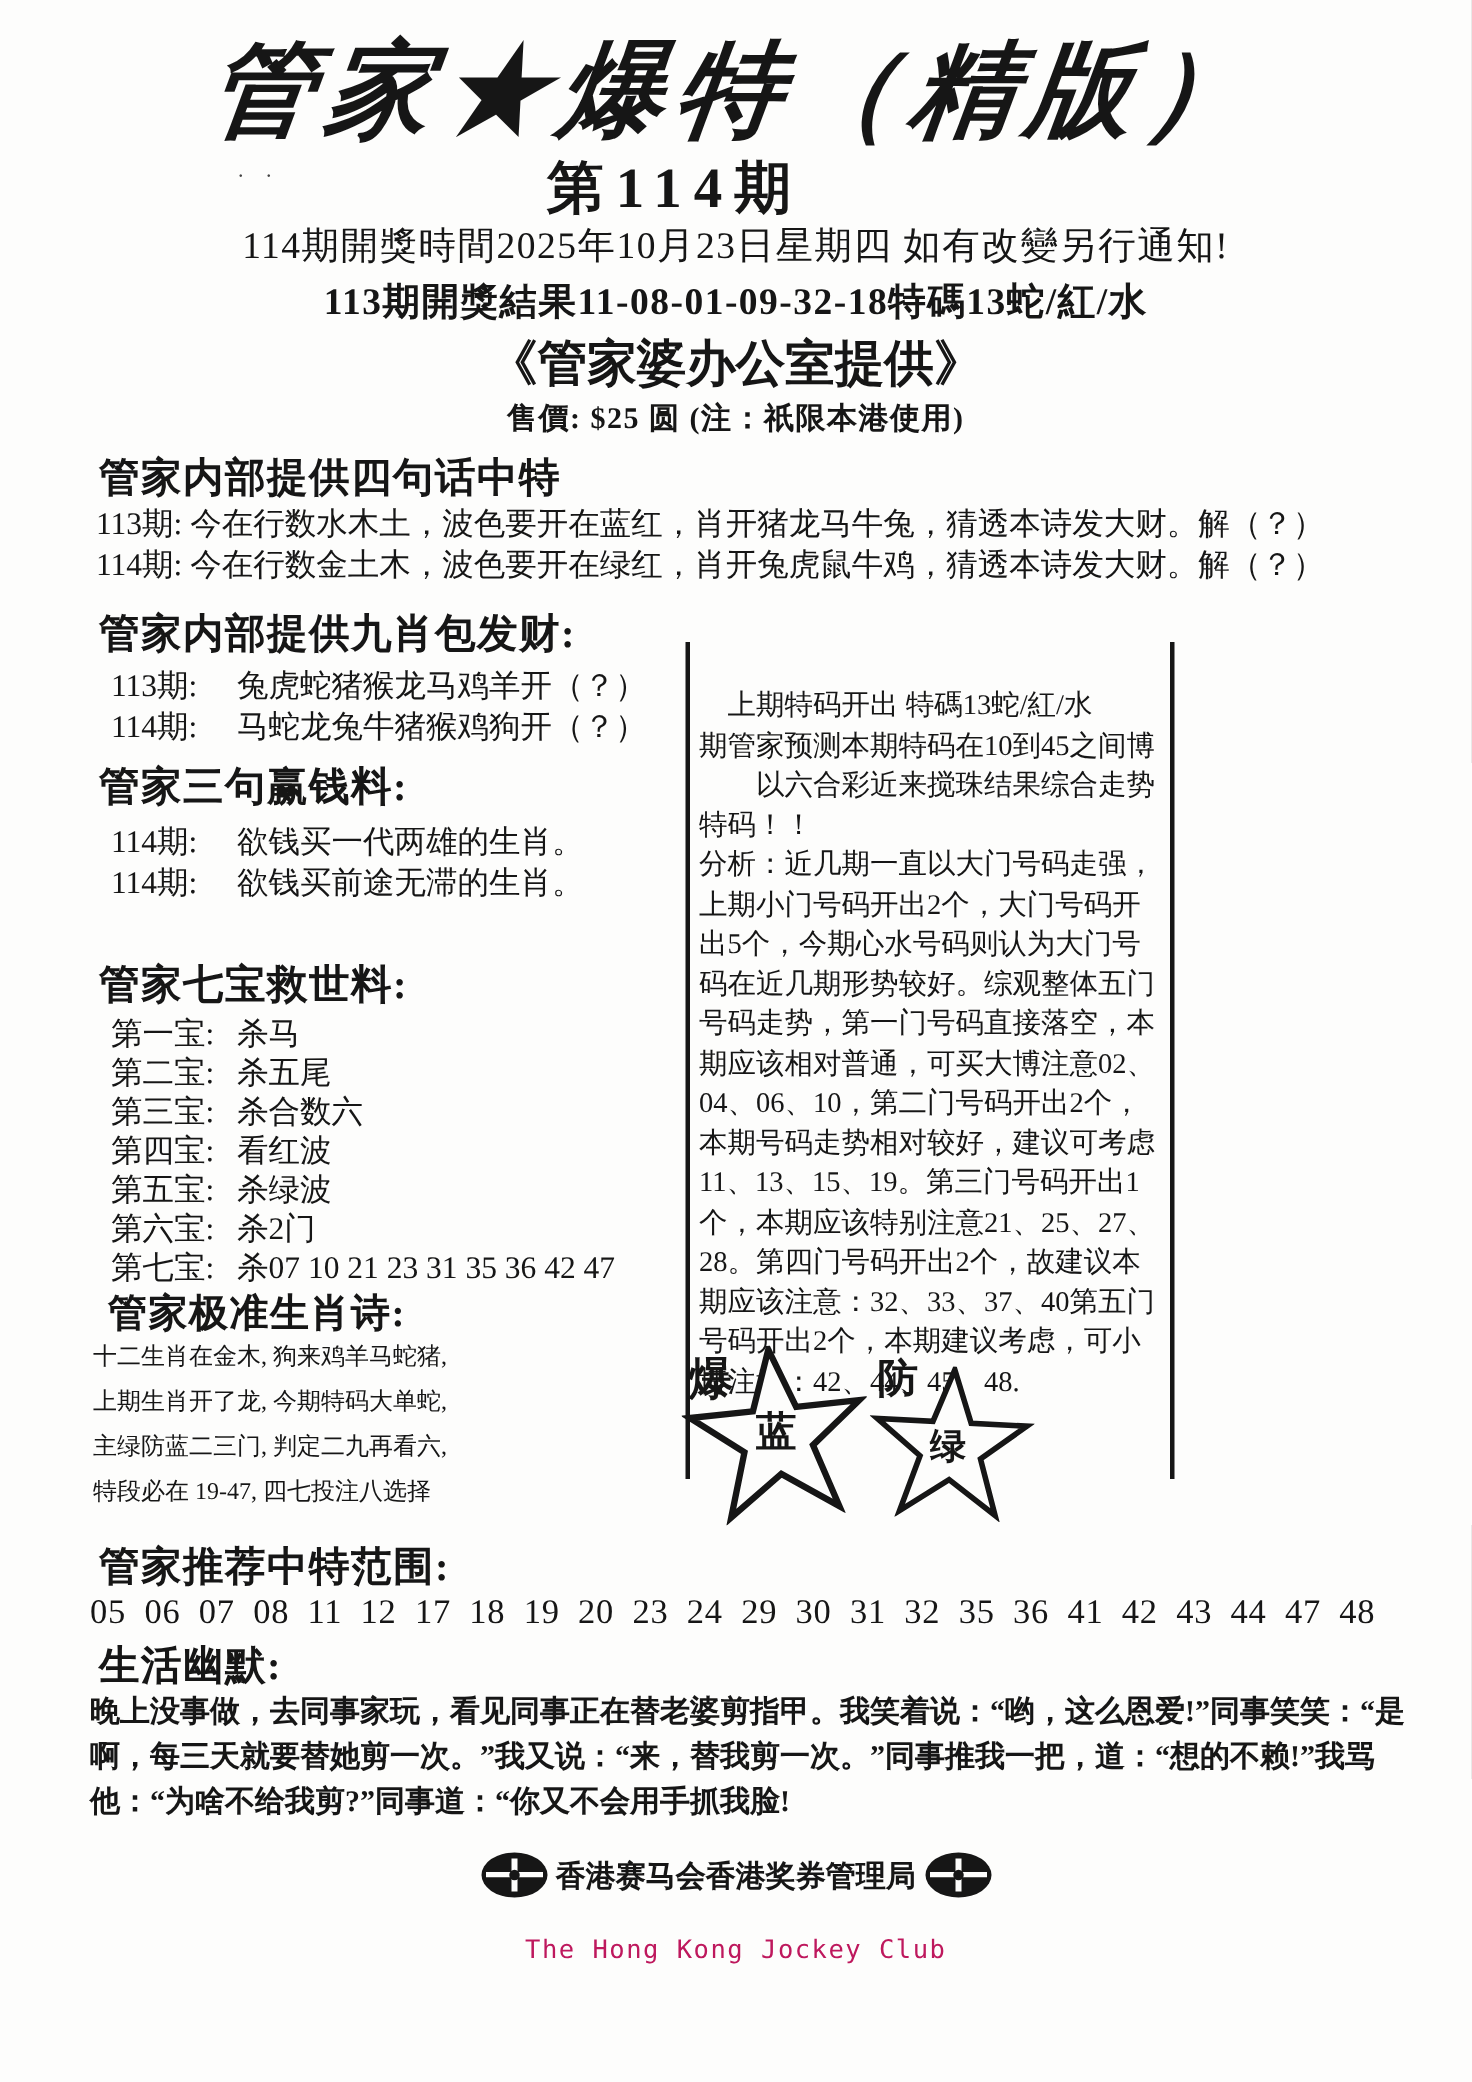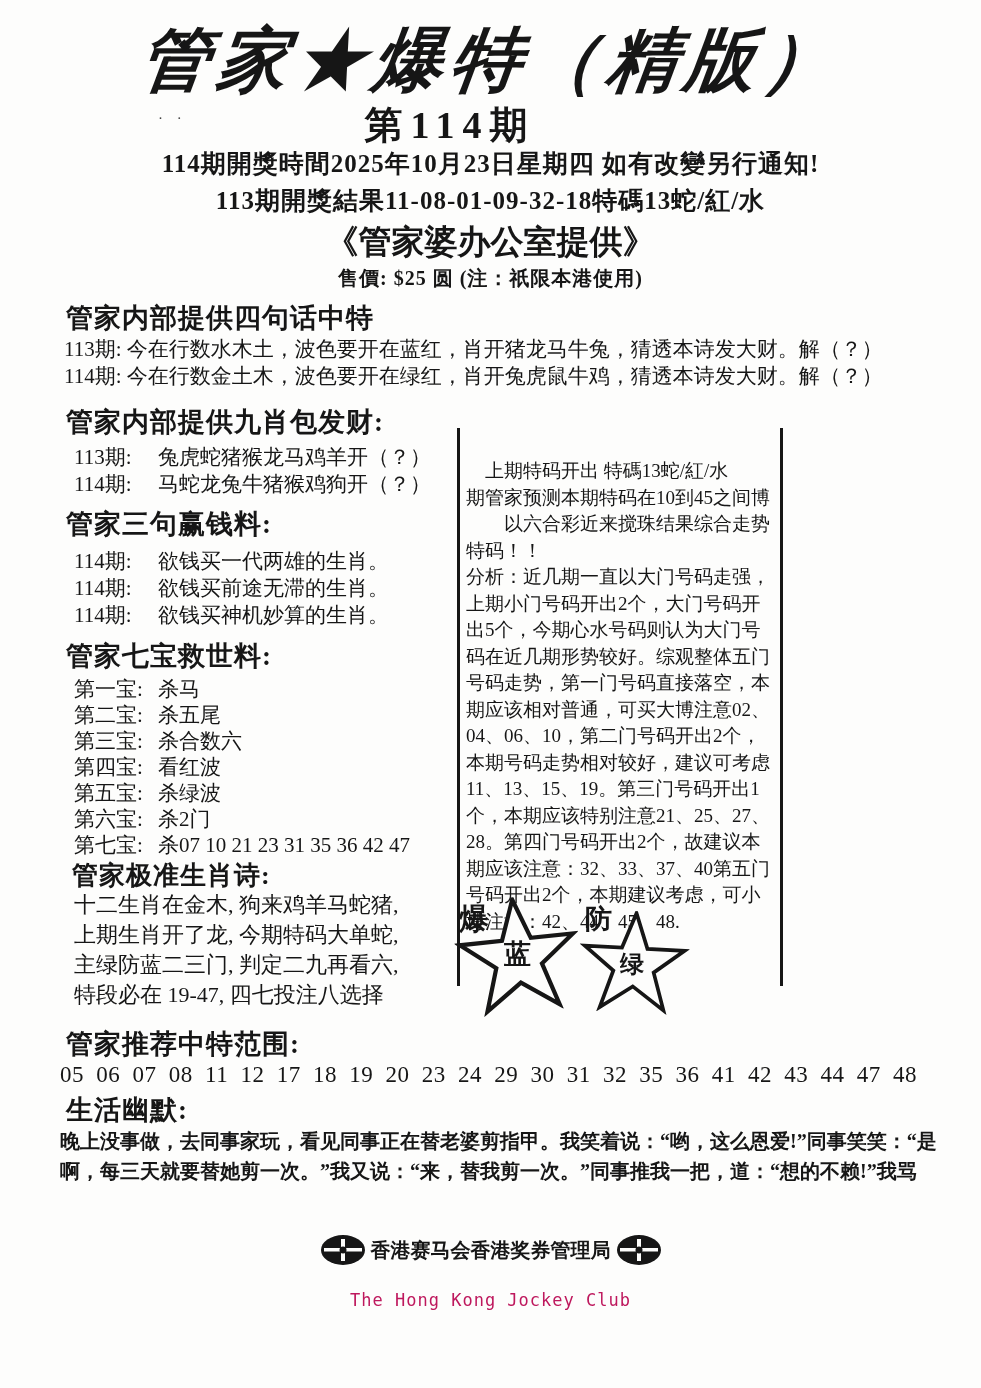--- a/index.html
+++ b/index.html
@@ -9,28 +9,28 @@
     font-family:"Liberation Serif","DejaVu Serif",serif;
   }
   .abs{position:absolute;}
   .ctr{left:0;width:981px;text-align:center;}
   .title{
     top:14px;font-size:70px;font-weight:bold;font-style:italic;
     letter-spacing:8px;transform:skewX(-7deg);white-space:nowrap;
   }
   .artifact{left:158px;top:110px;font-size:15px;letter-spacing:5px;color:#444;}
   .issue{top:100px;width:900px;font-size:38px;font-weight:bold;letter-spacing:8px;}
-  .hline1{top:147px;font-size:25px;font-weight:bold;letter-spacing:1px;white-space:nowrap;}
+  .hline1{top:147px;font-size:25px;font-weight:normal;letter-spacing:1px;white-space:nowrap;}
   .hline2{top:184px;font-size:25px;font-weight:bold;letter-spacing:1px;white-space:nowrap;}
   .provider{top:220px;font-size:33px;font-weight:bold;}
   .price{top:265px;font-size:20px;font-weight:bold;letter-spacing:1px;font-family:Liberation Serif, serif;}
   .sech{font-size:27px;font-weight:bold;letter-spacing:1px;white-space:nowrap;}
   .bl{font-size:21px;line-height:27px;white-space:nowrap;}
   .rows .lbl{display:inline-block;min-width:84px;}
-  .poem{font-size:22px;line-height:30px;margin-left:12px;}
+  .poem{font-size:16px;line-height:30px;}
   .vline{width:3px;background:#161616;top:428px;height:558px;}
   .analysis{left:466px;top:410px;width:312px;margin-top:48px;}
   .aline{font-size:19px;line-height:26.5px;white-space:nowrap;}
   .numline{left:60px;top:1062px;font-size:23px;letter-spacing:0.5px;word-spacing:6px;white-space:nowrap;}
   .joke{left:60px;top:1126px;font-size:20px;font-weight:bold;line-height:30px;white-space:nowrap;}
   .jline{white-space:nowrap;}
   .star-label{font-weight:bold;}
   .footer-row{top:1234px;left:0;width:981px;display:flex;justify-content:center;align-items:center;gap:5px;}
   .org-cn{font-size:20px;font-weight:bold;white-space:nowrap;}
   .org-en{top:1290px;font-family:"DejaVu Sans Mono","Liberation Mono",monospace;font-size:17px;letter-spacing:1px;color:#be185d;}
@@ -60,21 +60,20 @@
 
   <div class="bl"><span class="lbl">113期:</span><span>兔虎蛇猪猴龙马鸡羊开（？）</span></div>
       <div class="bl"><span class="lbl">114期:</span><span>马蛇龙兔牛猪猴鸡狗开（？）</span></div>
     </div>
 
   <div class="abs sech" style="left:66px;top:506px">管家三句赢钱料:</div>
   <div class="abs rows" style="left:74px;top:548px">
 
   <div class="bl"><span class="lbl">114期:</span><span>欲钱买一代两雄的生肖。</span></div>
       <div class="bl"><span class="lbl">114期:</span><span>欲钱买前途无滞的生肖。</span></div>
-      <div class="bl"><span class="lbl">114期:</span><span>欲钱买神机妙算的生肖。</span></div>
     </div>
 
   <div class="abs sech" style="left:66px;top:638px">管家七宝救世料:</div>
   <div class="abs rows" style="left:74px;top:676px;line-height:26px">
 
   <div class="bl" style="line-height:26px"><span class="lbl">第一宝:</span><span>杀马</span></div>
       <div class="bl" style="line-height:26px"><span class="lbl">第二宝:</span><span>杀五尾</span></div>
       <div class="bl" style="line-height:26px"><span class="lbl">第三宝:</span><span>杀合数六</span></div>
       <div class="bl" style="line-height:26px"><span class="lbl">第四宝:</span><span>看红波</span></div>
       <div class="bl" style="line-height:26px"><span class="lbl">第五宝:</span><span>杀绿波</span></div>
@@ -128,20 +127,21 @@
   <div class="abs star-label" style="left:620px;top:948px;font-size:24px">绿</div>
 
   <div class="abs sech" style="left:66px;top:1026px">管家推荐中特范围:</div>
   <div class="abs numline">05 06 07 08 11 12 17 18 19 20 23 24 29 30 31 32 35 36 41 42 43 44 47 48</div>
 
   <div class="abs sech" style="left:66px;top:1092px">生活幽默:</div>
   <div class="abs joke">
 
   <div class="jline">晚上没事做，去同事家玩，看见同事正在替老婆剪指甲。我笑着说：“哟，这么恩爱!”同事笑笑：“是</div>
       <div class="jline">啊，每三天就要替她剪一次。”我又说：“来，替我剪一次。”同事推我一把，道：“想的不赖!”我骂</div>
+      <div class="jline">他：“为啥不给我剪?”同事道：“你又不会用手抓我脸!</div>
     </div>
 
   <div class="abs footer-row">
     <svg width="46" height="32" viewBox="0 0 46 32">
       <ellipse cx="23" cy="16" rx="22" ry="15" fill="#161616"></ellipse>
       <rect x="4" y="14" width="38" height="3.5" fill="#fdfdfc"></rect>
       <rect x="21" y="5" width="4" height="22" fill="#fdfdfc"></rect>
       <circle cx="23" cy="16" r="3.5" fill="#161616"></circle>
     </svg>
     <span class="org-cn">香港赛马会香港奖券管理局</span>

